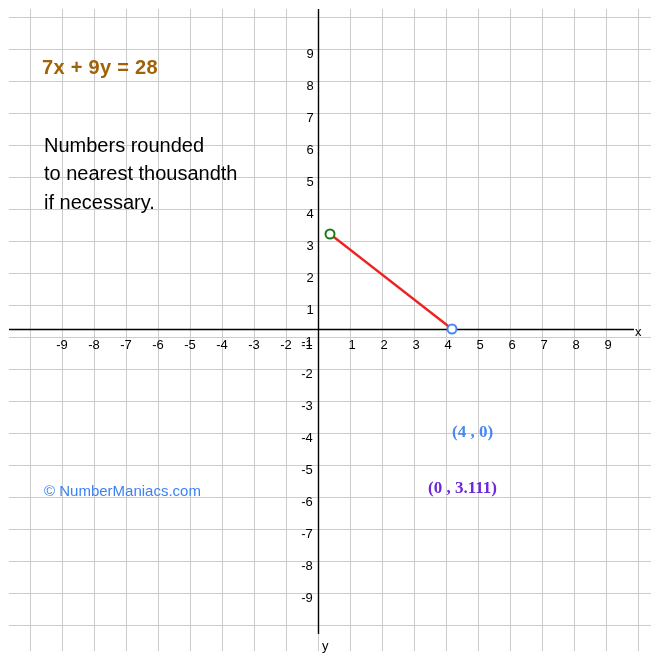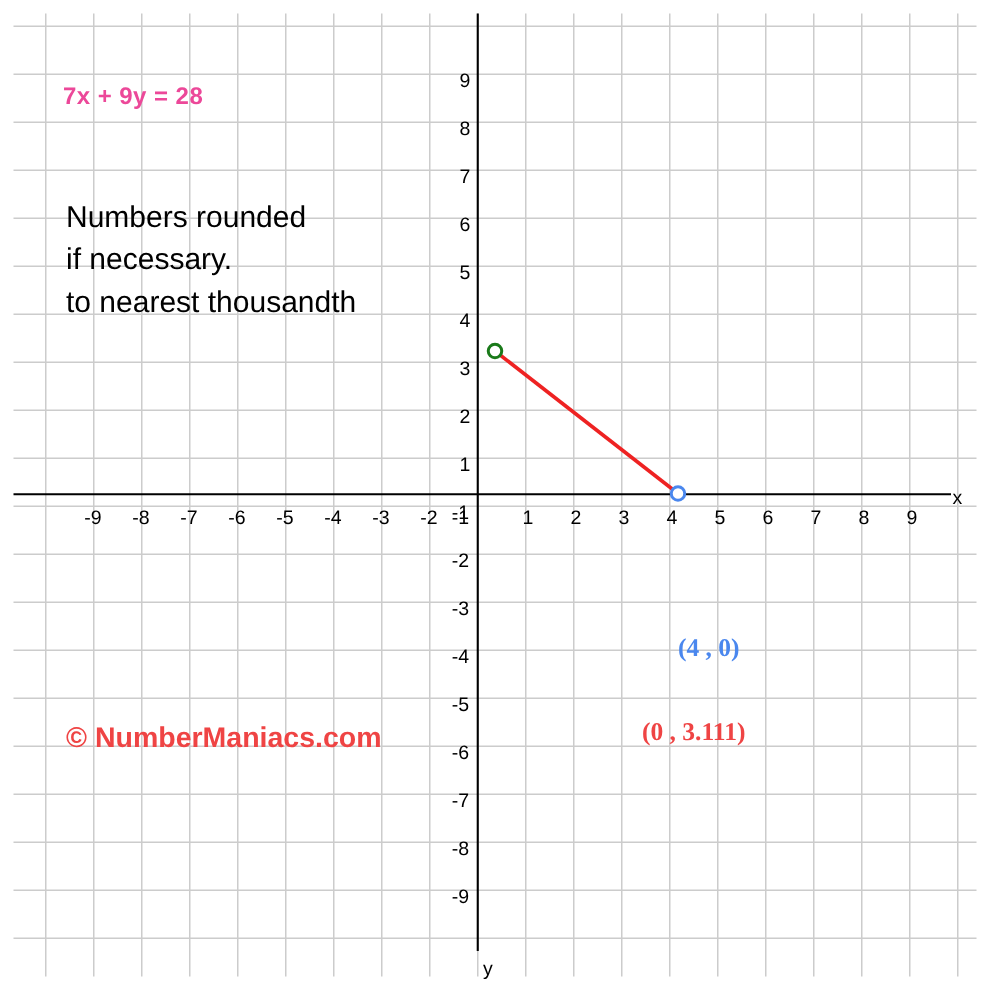--- a/index.html
+++ b/index.html
@@ -21,57 +21,56 @@
     position: absolute;
     left: 0;
     top: 0;
     width: 660px;
     height: 660px;
   }
   .eq-title {
     position: absolute;
     left: 42px;
     top: 56px;
-    font-size: 16px;
+    font-size: 20px;
     font-weight: bold;
-    color: #ec4899;
+    color: #a16207;
     letter-spacing: 0.3px;
   }
   .note {
     position: absolute;
     left: 44px;
     top: 131px;
     font-size: 20px;
     color: #000000;
     line-height: 1.42;
     width: 215px;
   }
   .copyright {
     position: absolute;
     left: 44px;
     top: 482px;
-    font-size: 19px;
-    color: #ef4444;
-    font-weight: bold;
+    font-size: 15px;
+    color: #3b82f6;
   }
   .pt-label {
     position: absolute;
     font-size: 17px;
     font-weight: bold;
     font-family: Liberation Serif, serif;
   }
   .pt-x {
     left: 452px;
     top: 422px;
     color: #4a87ee;
   }
   .pt-y {
     left: 428px;
     top: 478px;
-    color: #ef4444;
+    color: #6d28d9;
   }
   .axis-name {
     position: absolute;
     font-size: 13px;
     color: #000000;
   }
   .axis-x-name { left: 635px; top: 324px; }
   .axis-y-name { left: 322px; top: 638px; }
   svg text {
     font-family: "Liberation Sans", sans-serif;
@@ -178,22 +177,22 @@
     <line x1="330" y1="234" x2="452" y2="329" stroke="#ee2222" stroke-width="2.4"></line>
 
     <circle cx="330" cy="234" r="4.5" fill="#ffffff" stroke="#1a7a1a" stroke-width="2"></circle>
     <circle cx="452" cy="329" r="4.5" fill="#ffffff" stroke="#4a87ee" stroke-width="2"></circle>
   </svg>
 
   <div class="eq-title">7x + 9y = 28</div>
 
   <div class="note">
     <div>Numbers rounded</div>
+    <div>to nearest thousandth</div>
     <div>if necessary.</div>
-    <div>to nearest thousandth</div>
   </div>
 
   <div class="copyright">© NumberManiacs.com</div>
 
   <div class="pt-label pt-x">(4 , 0)</div>
   <div class="pt-label pt-y">(0 , 3.111)</div>
 
   <div class="axis-name axis-x-name">x</div>
   <div class="axis-name axis-y-name">y</div>
 

